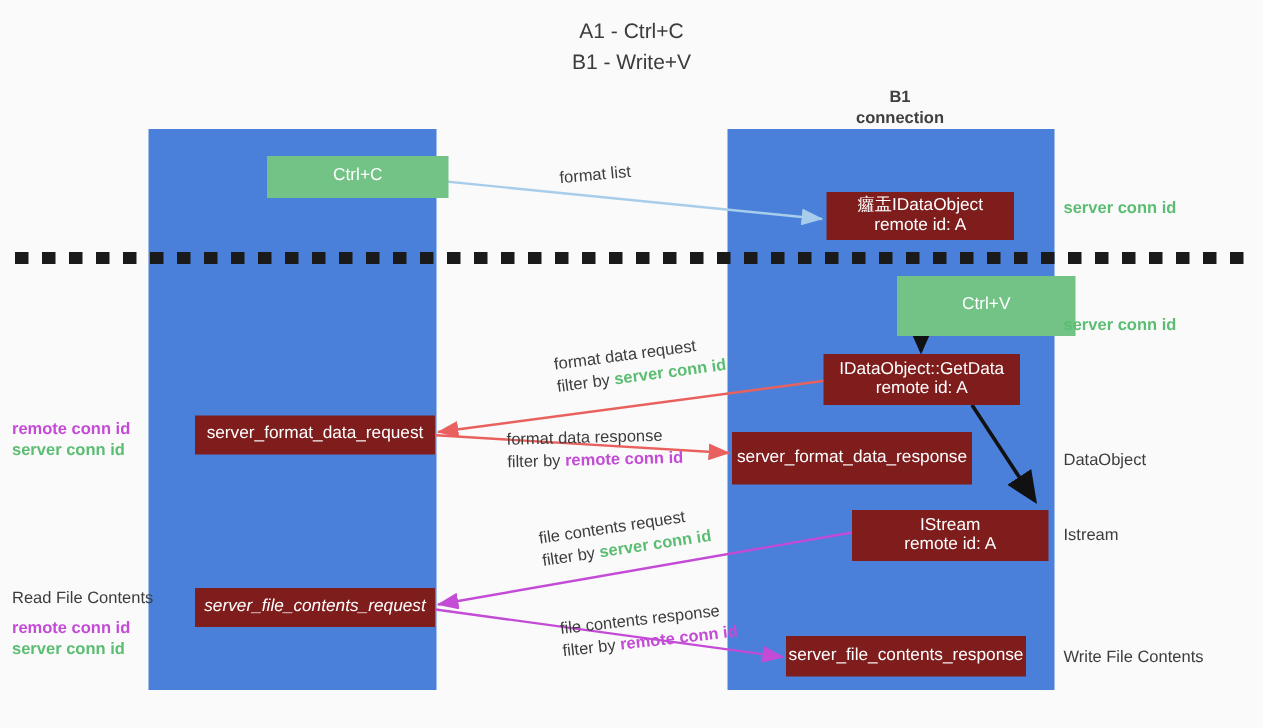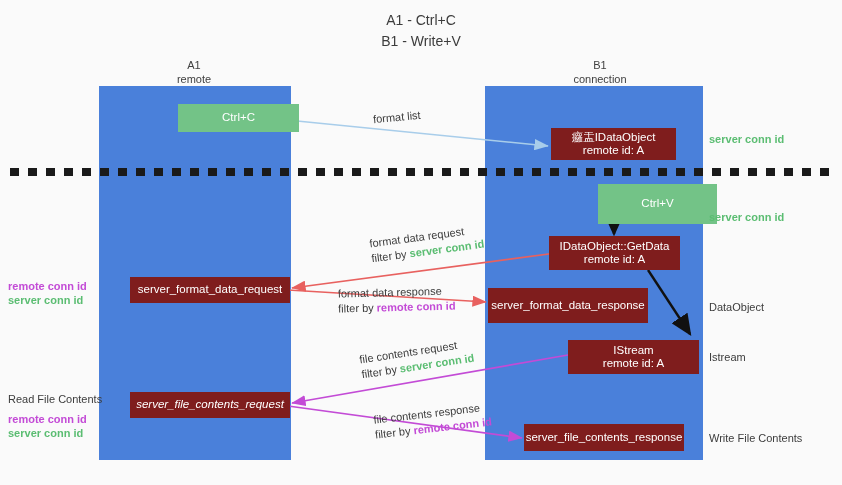--- a/index.html
+++ b/index.html
@@ -54,25 +54,21 @@
 </head>
 <body>
 
 <div id="stage">
 
   <div class="title">
     <div>A1 - Ctrl+C</div>
     <div>B1 - Write+V</div>
   </div>
 
-  <div class="colhead" style="left:114px;top:58px;">
-    <div>A1</div>
-    <div>remote</div>
-  </div>
-  <div class="colhead" style="left:520px;top:58px;">
+  <div class="colhead" style="left:520px;top:58px;font-weight:bold;">
     <div>B1</div>
     <div>connection</div>
   </div>
 
   <div class="lane" style="left:99px;top:86px;width:192px;height:374px;"></div>
   <div class="lane" style="left:485px;top:86px;width:218px;height:374px;"></div>
 
   <svg class="overlay" viewBox="0 0 842 485">
     <defs>
       <marker id="ar-blue" markerWidth="9" markerHeight="7" refX="8.5" refY="3.5" orient="auto">

